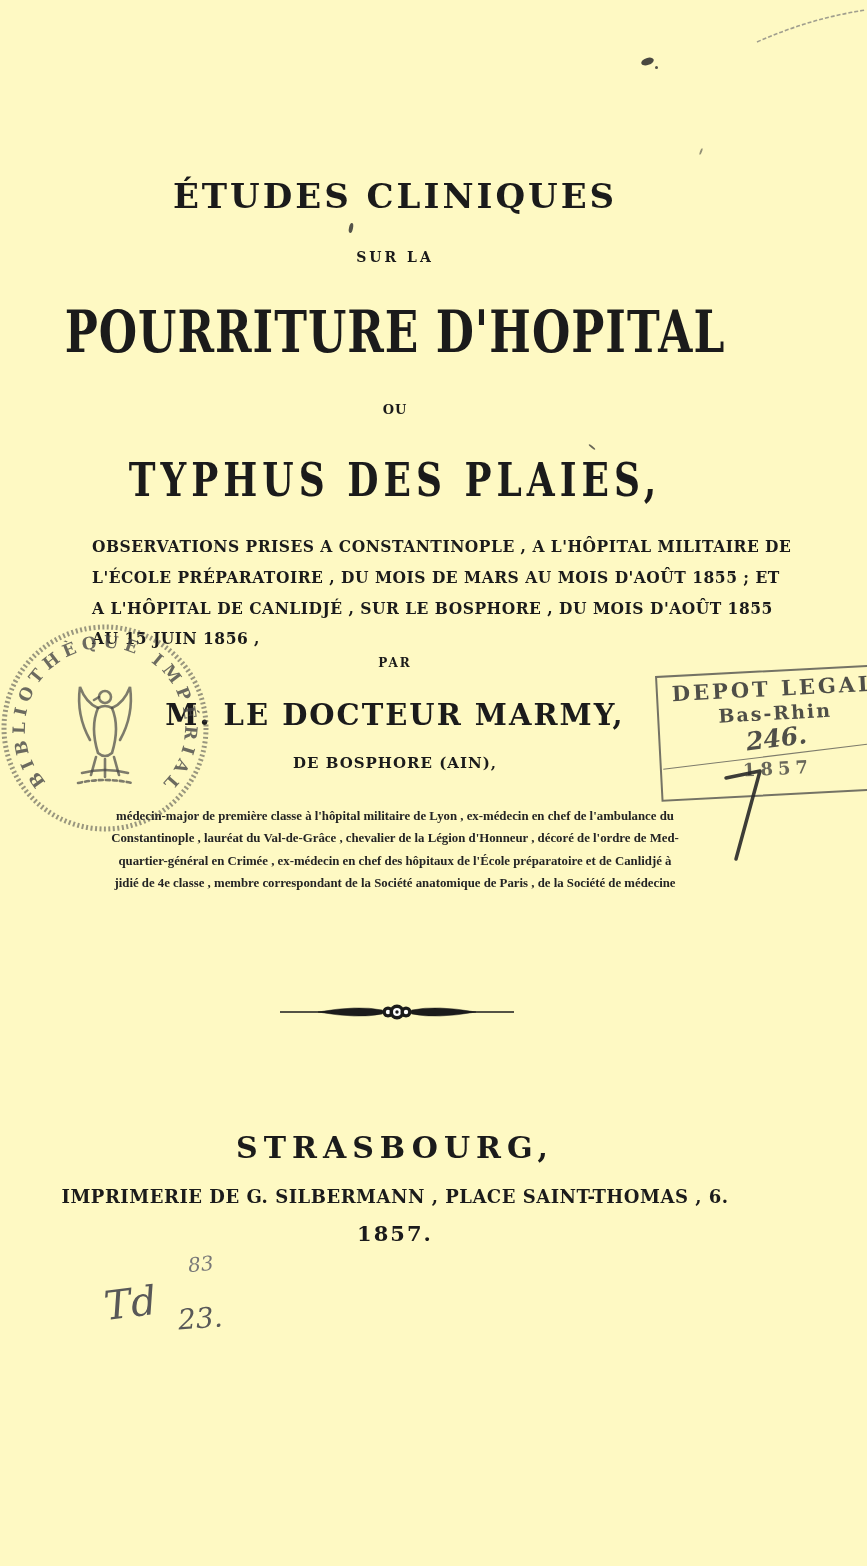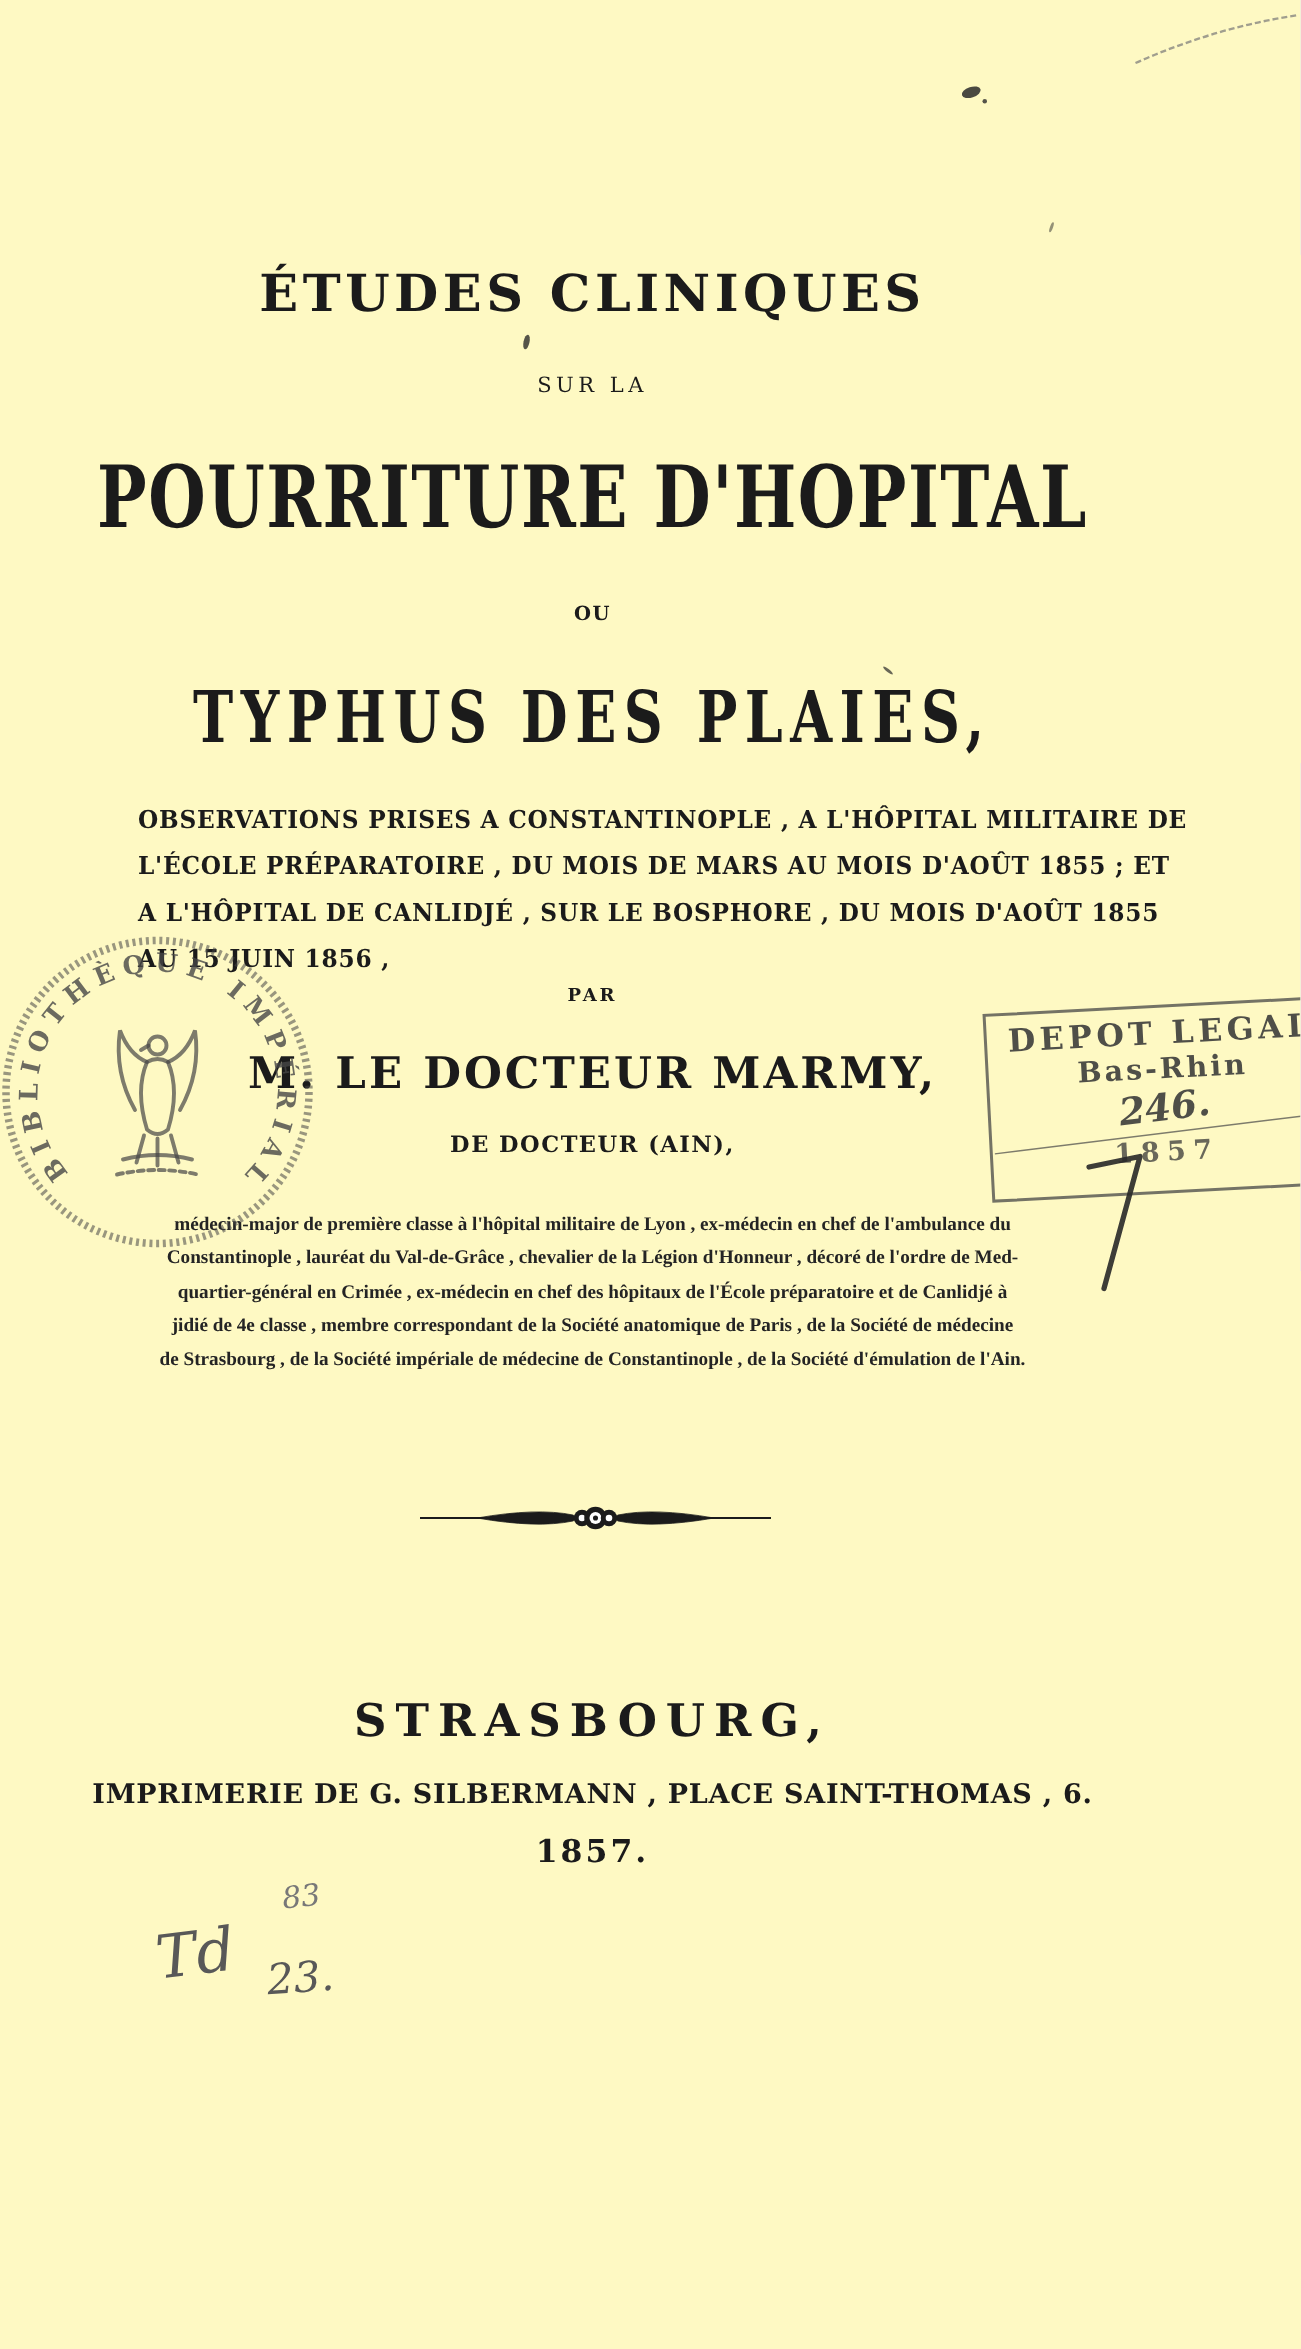--- a/index.html
+++ b/index.html
@@ -4,21 +4,21 @@
 <style>
   html,body{margin:0;padding:0;background:#e9e9e9;}
   .page{
     position:relative;width:867px;height:1566px;margin:0 auto;
     background:#fef9c3;overflow:hidden;
     font-family:"DejaVu Serif","Liberation Serif",serif;color:#1b1b1b;
   }
   .abs{position:absolute;}
   .ctr{left:5px;width:780px;text-align:center;white-space:nowrap;}
   .series-title{top:176px;font-size:34px;font-weight:bold;letter-spacing:3px;}
-  .sur-la{top:249px;font-size:14px;font-weight:normal;letter-spacing:3px;}
+  .sur-la{top:249px;font-size:14px;font-weight:bold;letter-spacing:3px;}
   .main-title{top:299px;font-size:44px;font-weight:bold;letter-spacing:1px;
     transform:scaleY(1.30);transform-origin:center top;}
   .ou{top:402px;font-size:13px;font-weight:bold;letter-spacing:1px;}
   .subtitle{top:451px;font-size:36px;font-weight:bold;letter-spacing:5px;
     transform:scaleY(1.32);transform-origin:center top;}
   .obsblock{left:92px;top:531px;width:606px;font-size:15.5px;font-weight:bold;
     line-height:29px;letter-spacing:0.5px;transform:scaleY(1.06);transform-origin:left top;}
   .obsblock div{text-align:center;white-space:nowrap;}
   .obsblock div.left{text-align:left;}
   .par{top:656px;font-size:12px;font-weight:bold;letter-spacing:2px;}
@@ -64,28 +64,27 @@
 
   <div class="abs obsblock">
     <div>OBSERVATIONS PRISES A CONSTANTINOPLE , A L'HÔPITAL MILITAIRE DE</div>
     <div>L'ÉCOLE PRÉPARATOIRE , DU MOIS DE MARS AU MOIS D'AOÛT 1855 ; ET</div>
     <div>A L'HÔPITAL DE CANLIDJÉ , SUR LE BOSPHORE , DU MOIS D'AOÛT 1855</div>
     <div class="left">AU 15 JUIN 1856 ,</div>
   </div>
 
   <div class="abs ctr author-name">M. LE DOCTEUR MARMY,</div>
   <div class="abs ctr par">PAR</div>
-  <div class="abs ctr author-origin">DE DOCTEUR (AIN),</div>
+  <div class="abs ctr author-origin">DE BOSPHORE (AIN),</div>
 
   <div class="abs credblock">
     <div>médecin-major de première classe à l'hôpital militaire de Lyon , ex-médecin en chef de l'ambulance du</div>
     <div>Constantinople , lauréat du Val-de-Grâce , chevalier de la Légion d'Honneur , décoré de l'ordre de Med-</div>
     <div>quartier-général en Crimée , ex-médecin en chef des hôpitaux de l'École préparatoire et de Canlidjé à</div>
     <div>jidié de 4e classe , membre correspondant de la Société anatomique de Paris , de la Société de médecine</div>
-    <div>de Strasbourg , de la Société impériale de médecine de Constantinople , de la Société d'émulation de l'Ain.</div>
   </div>
 
   <svg class="abs" style="left:280px;top:1000px;" width="234" height="24" viewBox="0 0 234 24">
     <g fill="#1b1b1b" stroke="#1b1b1b">
       <path d="M0,12 L234,12" stroke-width="1.3" fill="none"></path>
       <path d="M38,12 Q78,5 102,10 Q106,12 102,14 Q78,19 38,12 Z" stroke-width="0.5"></path>
       <path d="M196,12 Q156,5 132,10 Q128,12 132,14 Q156,19 196,12 Z" stroke-width="0.5"></path>
       <circle cx="108" cy="12" r="5.5" stroke-width="0"></circle>
       <circle cx="108" cy="12" r="2.2" fill="#fefefe" stroke="none"></circle>
       <circle cx="117" cy="12" r="7.5" stroke-width="0"></circle>

